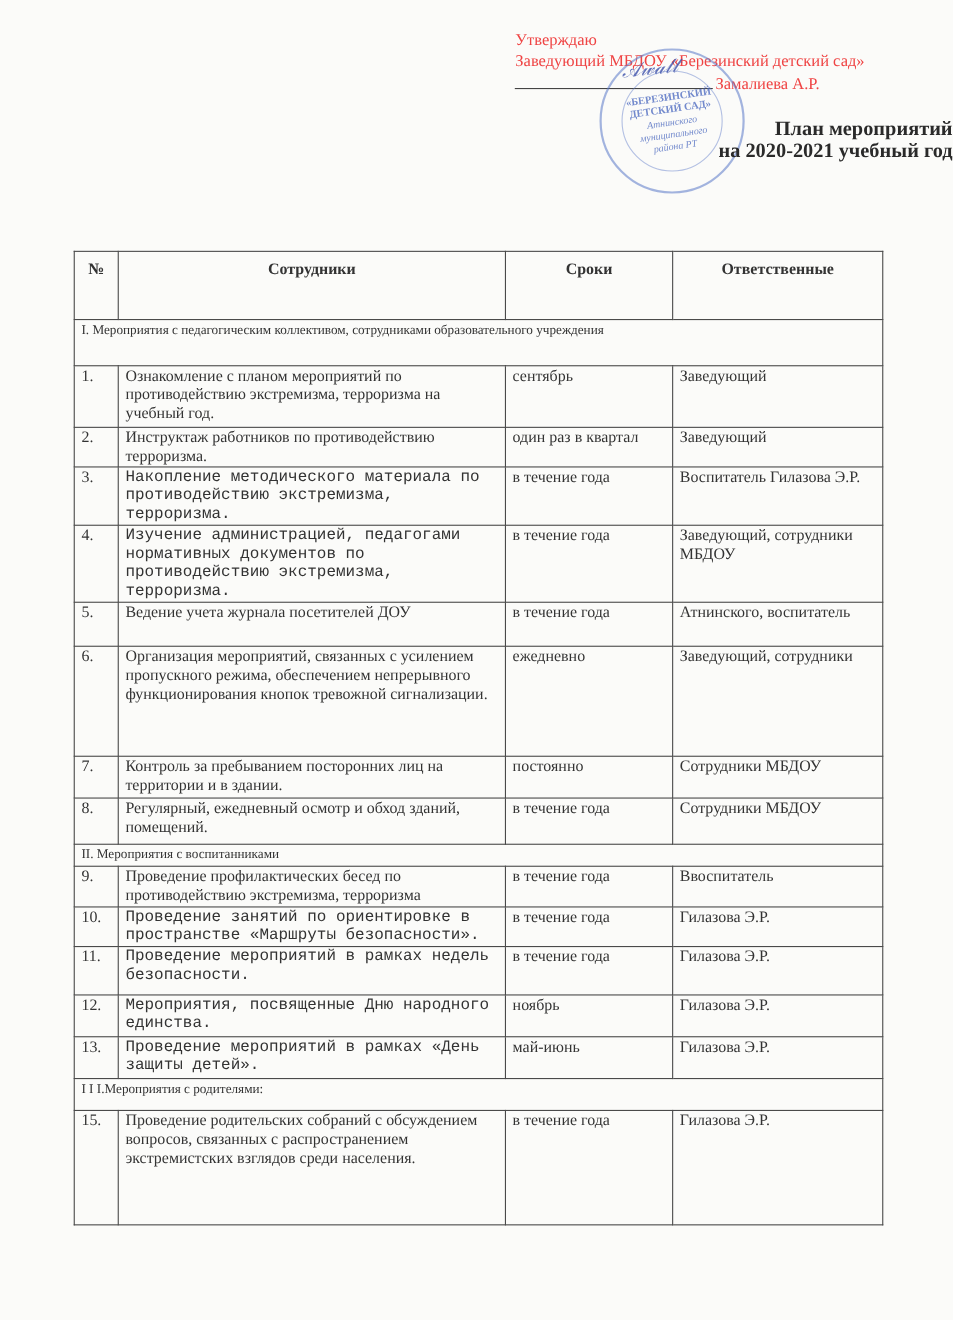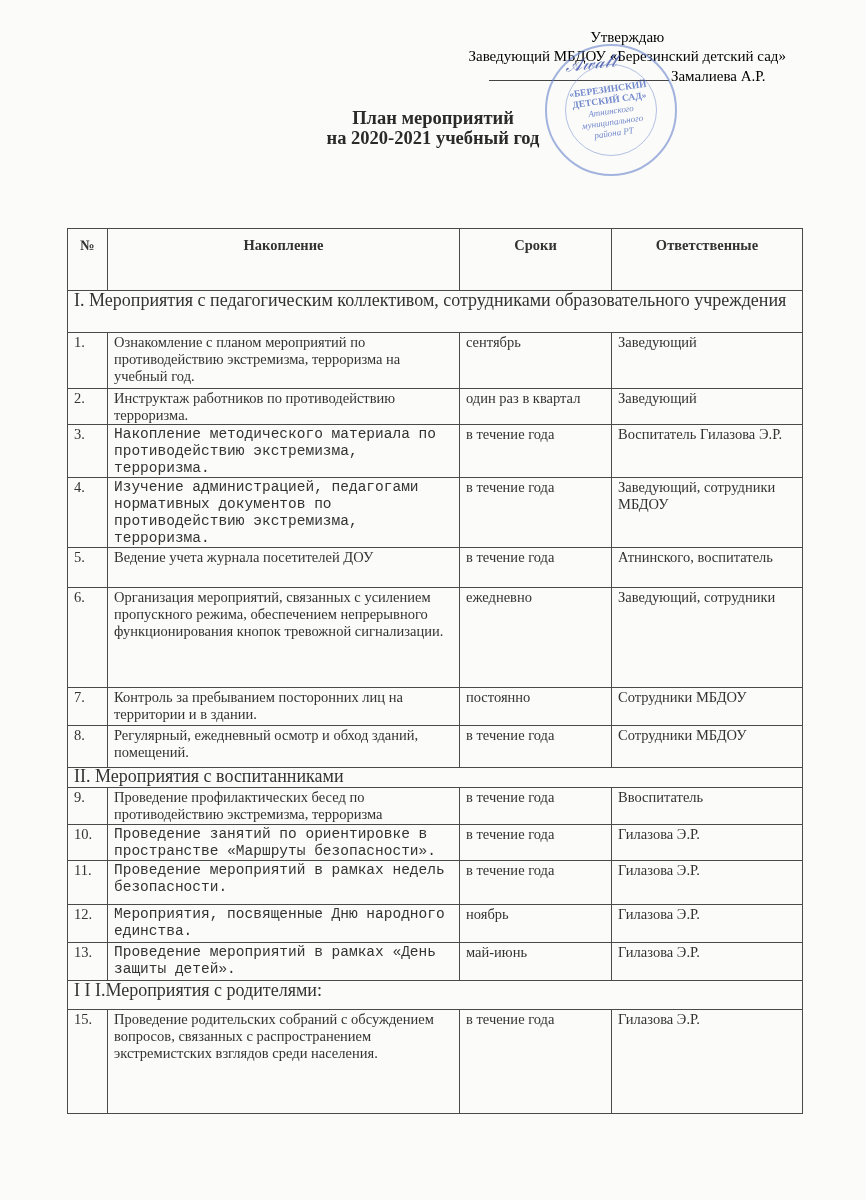--- a/index.html
+++ b/index.html
@@ -8,24 +8,24 @@
       background: #fbfbf9;
       position: relative;
       overflow: hidden;
       font-family: "Liberation Serif", "DejaVu Serif", serif;
       color: #2b2b2b;
     }
     .approval {
       position: absolute;
       right: 80px;
       top: 28px;
-      text-align: center;
+      text-align: left;
       font-size: 15px;
       line-height: 19px;
-      color: #000000;
+      color: #ef4444;
     }
     .approval .sigline {
       display: inline-block;
       width: 180px;
       border-bottom: 1px solid #444;
       height: 14px;
       vertical-align: baseline;
       margin-right: 2px;
     }
     .stamp {
@@ -62,21 +62,21 @@
       font-family: "DejaVu Serif", serif;
       font-style: italic;
       font-size: 18px;
       color: rgba(60,80,170,0.8);
       transform: rotate(-6deg);
     }
     .title {
       position: absolute;
       left: 0; right: 0;
       top: 108px;
-      text-align: center;
+      text-align: right;
       font-weight: bold;
       font-size: 18.5px;
       line-height: 20px;
       color: #2a2a2a;
     }
     table.plan {
       position: absolute;
       left: 67px;
       top: 228px;
       width: 735px;
@@ -101,21 +101,21 @@
     }
     col.c-num { width: 40px; }
     col.c-act { width: 352px; }
     col.c-date { width: 152px; }
     col.c-resp { width: 191px; }
     td.num { padding-left: 4px; padding-right: 2px; }
     td.just { text-align: justify; text-align-last: left; font-family: Liberation Mono, monospace; }
     td.section {
       text-align: center;
       font-weight: bold;
-      font-size: 18px;
+      font-size: 12px;
       padding: 3px 10px 2px 10px;
     }
     td.center { text-align: center; }
   </style>
 </head>
 <body>
 
 <div class="approval">
   <div>Утверждаю</div>
   <div>Заведующий МБДОУ «Березинский  детский сад»</div>
@@ -144,21 +144,21 @@
 <table class="plan">
   <colgroup>
     <col class="c-num">
       <col class="c-act">
       <col class="c-date">
       <col class="c-resp">
   </colgroup>
   <tbody>
       <tr style="height:62px">
     <th style="padding-left:2px;padding-right:2px;">№</th>
-    <th>Накопление</th>
+    <th>Сотрудники</th>
     <th>Сроки</th>
     <th>Ответственные</th>
   </tr>
 
   <tr style="height:42px">
     <td colspan="4" class="section">I. Мероприятия с педагогическим коллективом, сотрудниками образовательного учреждения</td>
   </tr>
   <tr style="height:56px">
     <td class="num">1.</td>
     <td>Ознакомление с планом мероприятий по противодействию экстремизма, терроризма на учебный год.</td>

